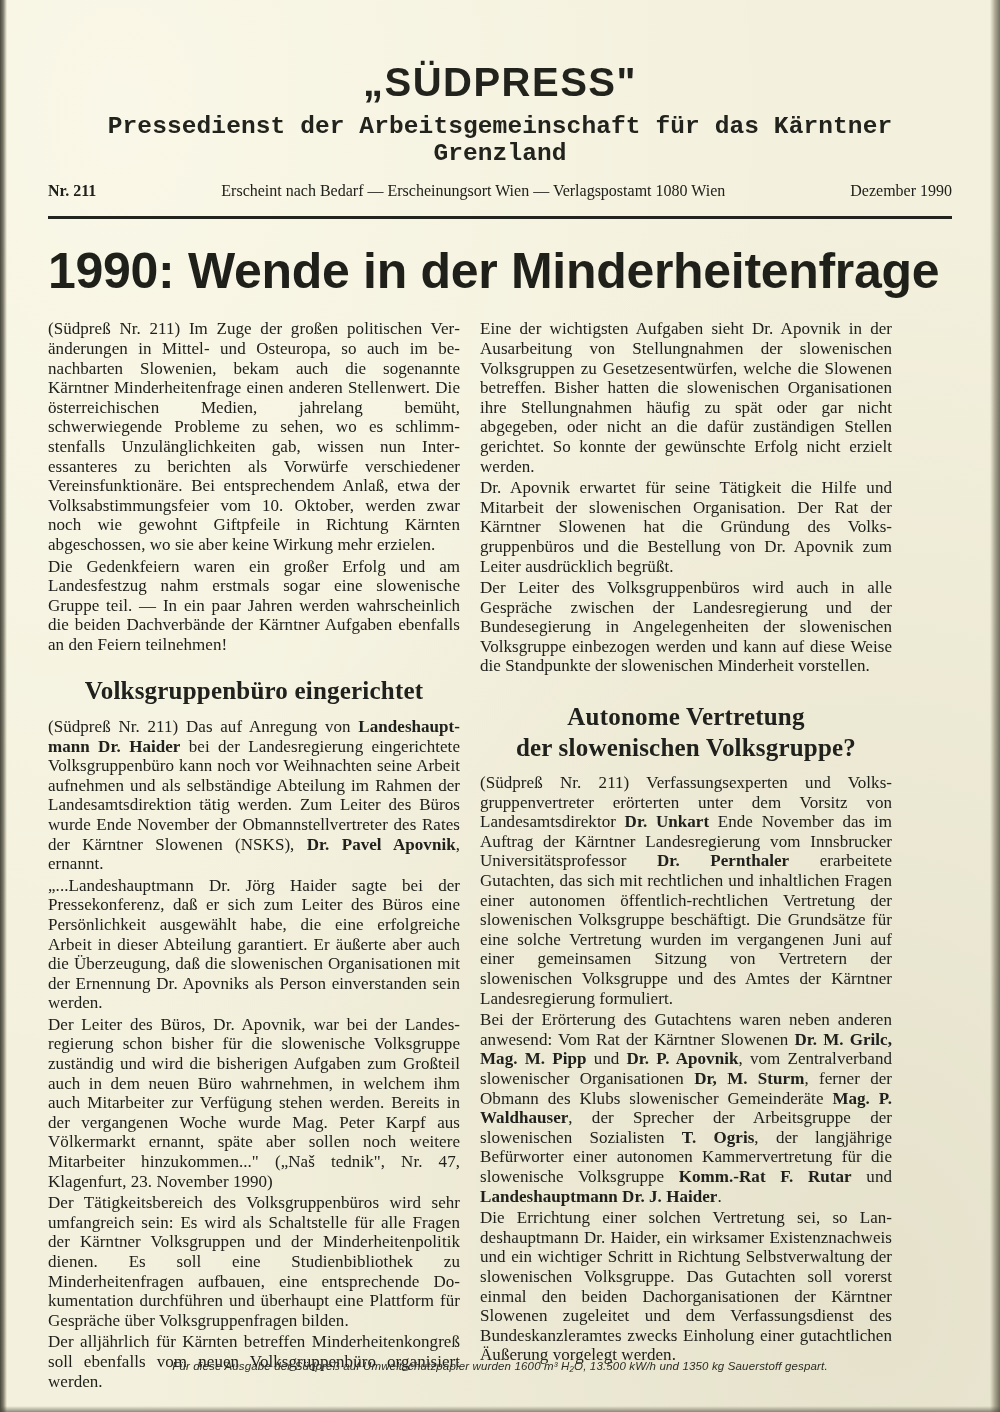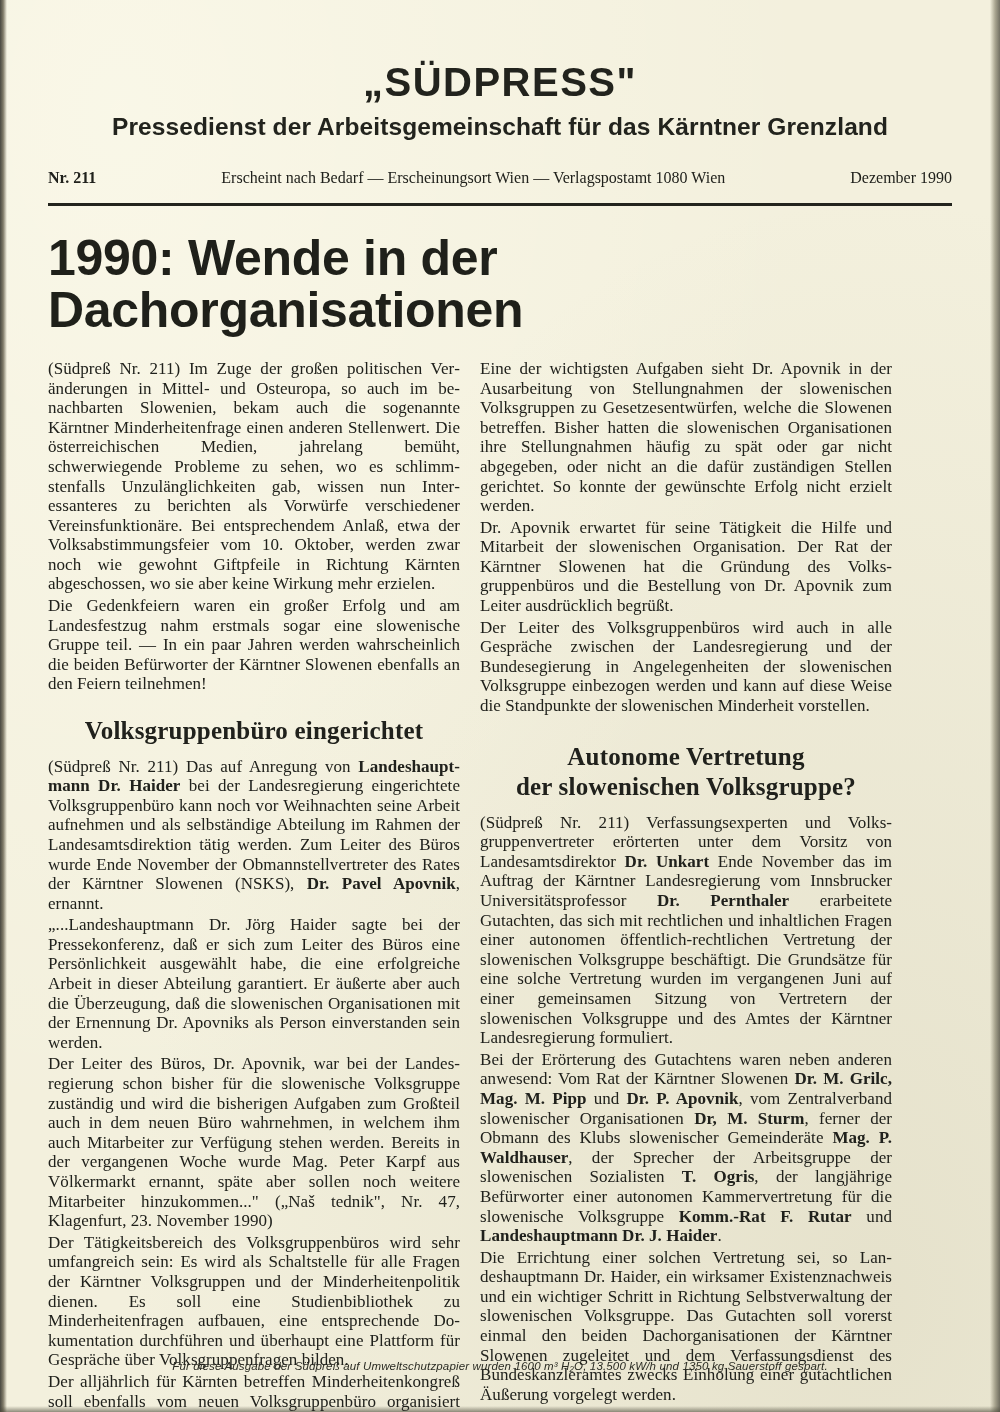--- a/index.html
+++ b/index.html
@@ -55,40 +55,40 @@
   .masthead-title {
     font-family: "Liberation Sans", "DejaVu Sans", sans-serif;
     font-weight: bold;
     font-size: 40px;
     letter-spacing: 1.5px;
     line-height: 1;
     margin: 0;
     color: #22231d;
   }
   .masthead-sub {
-    font-family: Liberation Sans, sans-serif;
+    font-family: Liberation Mono, monospace;
     font-weight: bold;
     font-size: 24.5px;
     letter-spacing: .1px;
     line-height: 1.1;
     margin: 12px 0 12px 0;
     color: #22231d;
   }
   .masthead-addr {
     font-size: 15.5px;
     line-height: 1.15;
     margin: 13px 0 0 0;
     letter-spacing: .1px;
   }
 
   .issue-line {
     display: flex;
     align-items: baseline;
     justify-content: flex-start;
-    margin-top: 28px;
+    margin-top: 14px;
     font-size: 16px;
   }
   .issue-line .issue-no { font-weight: bold; white-space: nowrap; }
   .issue-line .issue-mid { flex: 1; text-align: center; }
   .issue-line .issue-date { font-weight: normal; white-space: nowrap; }
 
   .rule {
     border: 0;
     border-top: 3px solid #23241d;
     margin: 16px 0 0 0;
@@ -162,28 +162,28 @@
       <h1 class="masthead-title">„SÜDPRESS"</h1>
       <div class="masthead-sub">Pressedienst der Arbeitsgemeinschaft für das Kärntner Grenzland</div>
       <div class="issue-line">
         <span class="issue-no">Nr. 211</span>
         <span class="issue-mid">Erscheint nach Bedarf — Erscheinungsort Wien — Verlagspostamt 1080 Wien</span>
         <span class="issue-date">Dezember 1990</span>
       </div>
       <hr class="rule">
     </div>
 
-    <h1 class="headline">1990: Wende in der Dachorganisationen</h1>
+    <h1 class="headline">1990: Wende in der Minderheitenfrage</h1>
 
     <div class="columns">
 
       <div class="col">
         <div>
             <p class="body">(Südpreß Nr. 211) Im Zuge der großen politischen Ver­änderungen in Mittel- und Osteuropa, so auch im be­nachbarten Slowenien, bekam auch die sogenannte Kärntner Minderheitenfrage einen anderen Stellen­wert. Die österreichischen Medien, jahrelang bemüht, schwerwiegende Probleme zu sehen, wo es schlimm­stenfalls Unzulänglichkeiten gab, wissen nun Inter­essanteres zu berichten als Vorwürfe verschiedener Vereinsfunktionäre. Bei entsprechendem Anlaß, etwa der Volksabstimmungsfeier vom 10. Oktober, werden zwar noch wie gewohnt Giftpfeile in Richtung Kärnten abgeschossen, wo sie aber keine Wirkung mehr erzielen.</p>
-            <p class="body">Die Gedenkfeiern waren ein großer Erfolg und am Landesfestzug nahm erstmals sogar eine slowenische Gruppe teil. — In ein paar Jahren werden wahrschein­lich die beiden Befürworter der Kärntner Slowenen ebenfalls an den Feiern teilnehmen!</p>
+            <p class="body">Die Gedenkfeiern waren ein großer Erfolg und am Landesfestzug nahm erstmals sogar eine slowenische Gruppe teil. — In ein paar Jahren werden wahrschein­lich die beiden Dachverbände der Kärntner Aufgaben ebenfalls an den Feiern teilnehmen!</p>
           </div>
         <h2 class="section">Volksgruppenbüro eingerichtet</h2>
         <div>
             <p class="body"><span>(Südpreß Nr. 211) Das auf Anregung von </span><b>Landeshaupt­mann Dr. Haider</b><span> bei der Landesregierung eingerichtete Volksgruppenbüro kann noch vor Weihnachten seine Arbeit aufnehmen und als selbständige Abteilung im Rahmen der Landesamtsdirektion tätig werden. Zum Leiter des Büros wurde Ende November der Obmann­stellvertreter des Rates der Kärntner Slowenen (NSKS), </span><b>Dr. Pavel Apovnik</b><span>, ernannt.</span></p>
             <p class="body"><span>„...Landeshauptmann Dr. Jörg Haider sagte bei der Pressekonferenz, daß er sich zum Leiter des Büros eine Persönlichkeit ausgewählt habe, die eine erfolgreiche Arbeit in dieser Abteilung garantiert. Er äußerte aber auch die Überzeugung, daß die slowenischen Organi­sationen mit der Ernennung Dr. Apovniks als Person einverstanden sein werden.</span></p>
             <p class="body"><span>Der Leiter des Büros, Dr. Apovnik, war bei der Landes­regierung schon bisher für die slowenische Volksgruppe zuständig und wird die bisherigen Aufgaben zum Groß­teil auch in dem neuen Büro wahrnehmen, in welchem ihm auch Mitarbeiter zur Verfügung stehen werden. Bereits in der vergangenen Woche wurde Mag. Peter Karpf aus Völkermarkt ernannt, späte aber sollen noch weitere Mitarbeiter hinzukommen..." („Naš tednik", Nr. 47, Klagenfurt, 23. November 1990)</span></p>
             <p class="body"><span>Der Tätigkeitsbereich des Volksgruppenbüros wird sehr umfangreich sein: Es wird als Schaltstelle für alle Fragen der Kärntner Volksgruppen und der Minder­heitenpolitik dienen. Es soll eine Studienbibliothek zu Minderheitenfragen aufbauen, eine entsprechende Do­kumentation durchführen und überhaupt eine Platt­form für Gespräche über Volksgruppenfragen bilden.</span></p>
             <p class="body"><span>Der alljährlich für Kärnten betreffen Minderheiten­kongreß soll ebenfalls vom neuen Volksgruppenbüro organisiert werden.</span></p>
           </div>
       </div>

